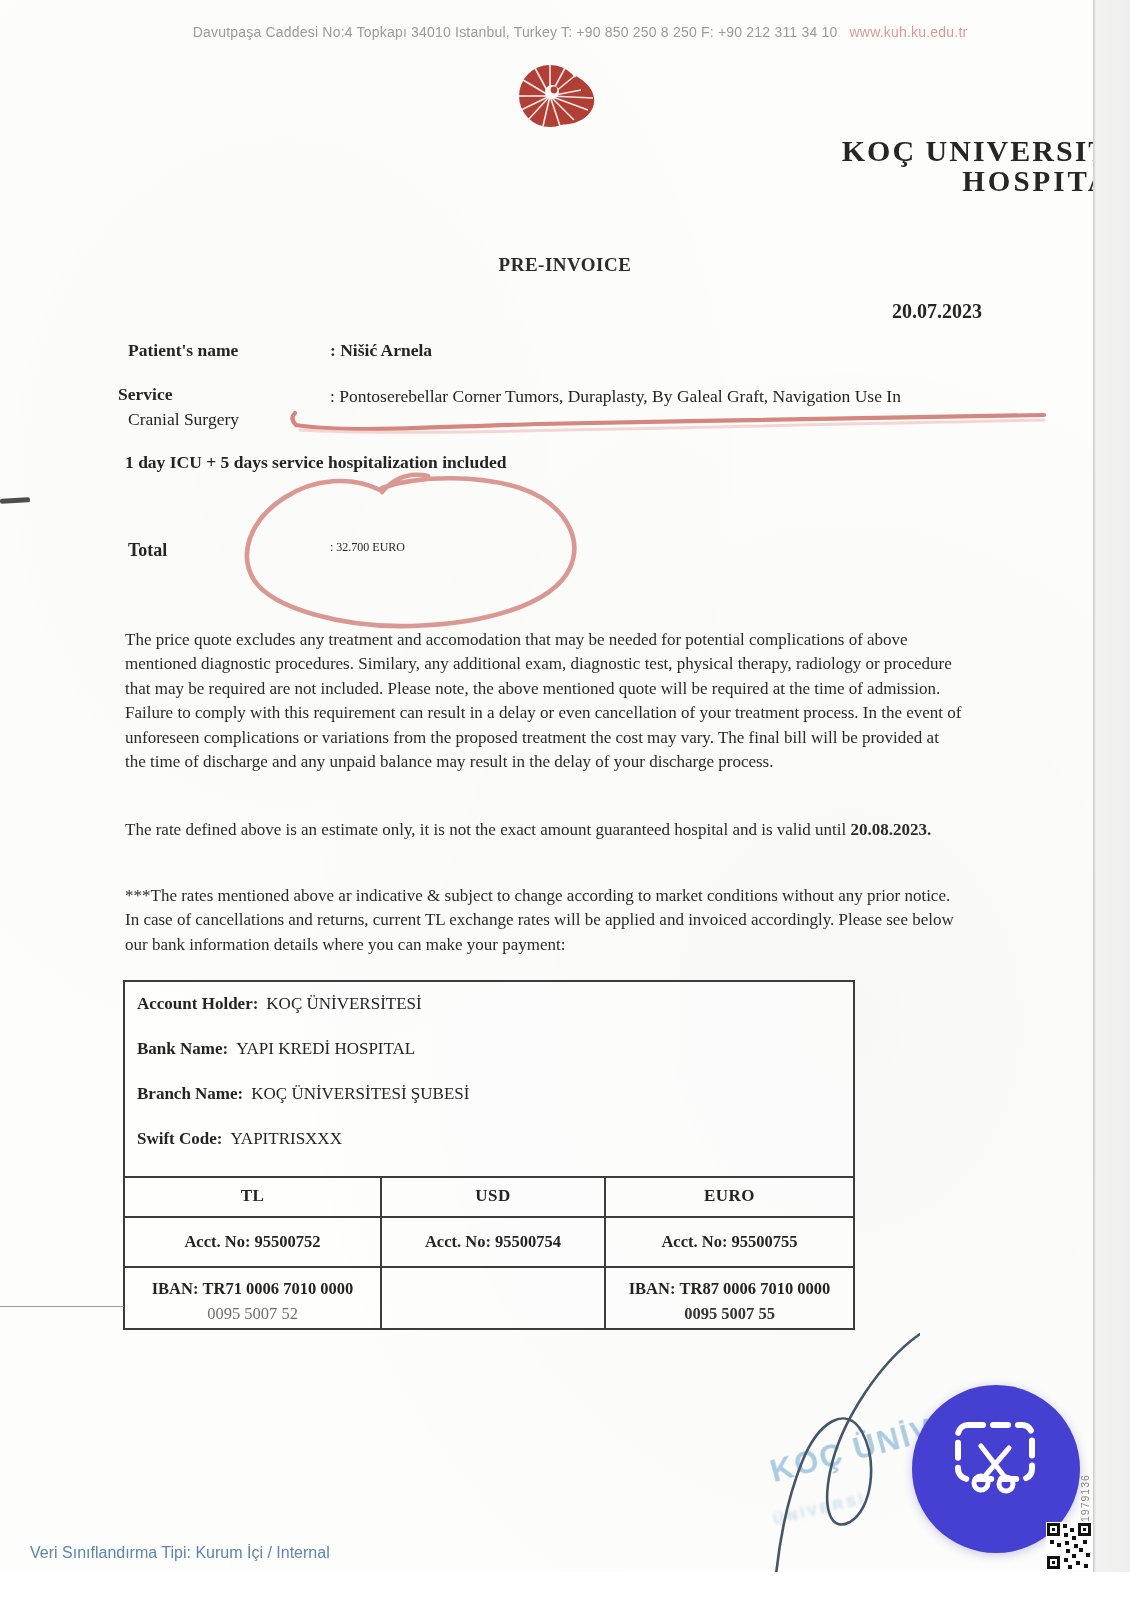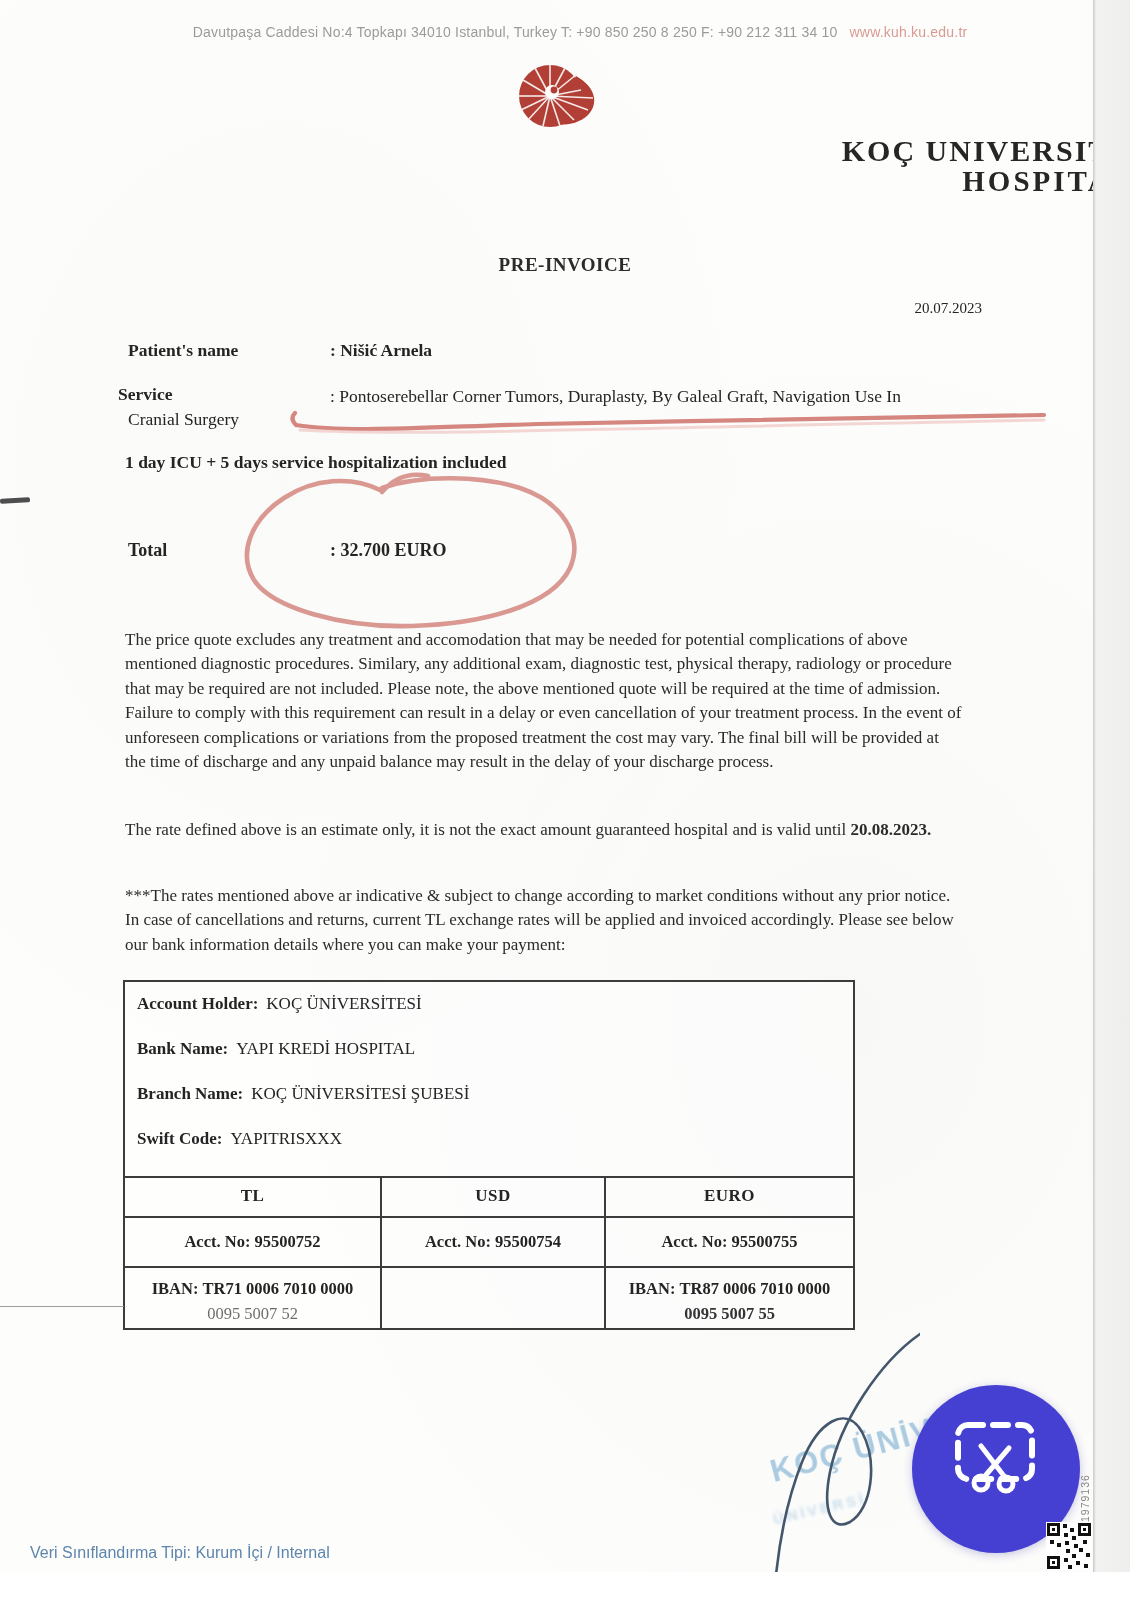--- a/index.html
+++ b/index.html
@@ -18,34 +18,34 @@
     font-family:"Liberation Sans", sans-serif; font-size:14px; letter-spacing:.2px; color:#9b9b9b; }
   .contact .website { color:#d99a93; margin-left:8px; }
   .logo { left:498px; top:58px; }
   .hosp-name { left:20px; top:136px; width:1114px; text-align:right;
     font-weight:700; font-size:30px; letter-spacing:2px; color:#262626; line-height:30px; }
   .hosp-name .l2 { font-size:29px; letter-spacing:3px; }
 
   
   .doc-title { left:10px; top:254px; width:1110px; text-align:center;
     font-weight:700; font-size:19px; letter-spacing:.5px; color:#2b2b2b; }
-  .doc-date { right:148px; top:300px; font-weight:400; font-size:15px; }
+  .doc-date { right:148px; top:300px; font-weight:700; font-size:20px; }
 
   
   .lbl { font-weight:700; font-size:17.5px; }
   .val { font-size:17.5px; }
   .bold { font-weight:700; }
   .patient-label { left:116px; top:340px;margin-left:12px; }
   .patient-value { left:330px; top:340px; font-weight:700; }
   .service-label { left:118px; top:384px; }
   .service-sub   { left:128px; top:409px; font-weight:400; }
   .service-value { left:330px; top:386px; }
   .icu-line { left:125px; top:452px; font-weight:700; font-size:17.5px; }
   .total-label { left:128px; top:540px; font-size:18px; }
-  .total-value { left:330px; top:540px; font-weight:700; font-size:18px; }
+  .total-value { left:330px; top:540px; font-weight:400; font-size:12px; }
 
   
   .para { left:125px; width:838px; font-size:17px; line-height:24.4px; color:#2a2a2a; }
   .p1 { top:628px; }
   .p2 { top:818px; }
   .p3 { top:884px; }
 
   
   .bank-box { left:123px; top:980px; width:732px; height:350px;
     border:2px solid #3c3c3c; box-sizing:border-box; background:rgba(255,255,255,.4); }

